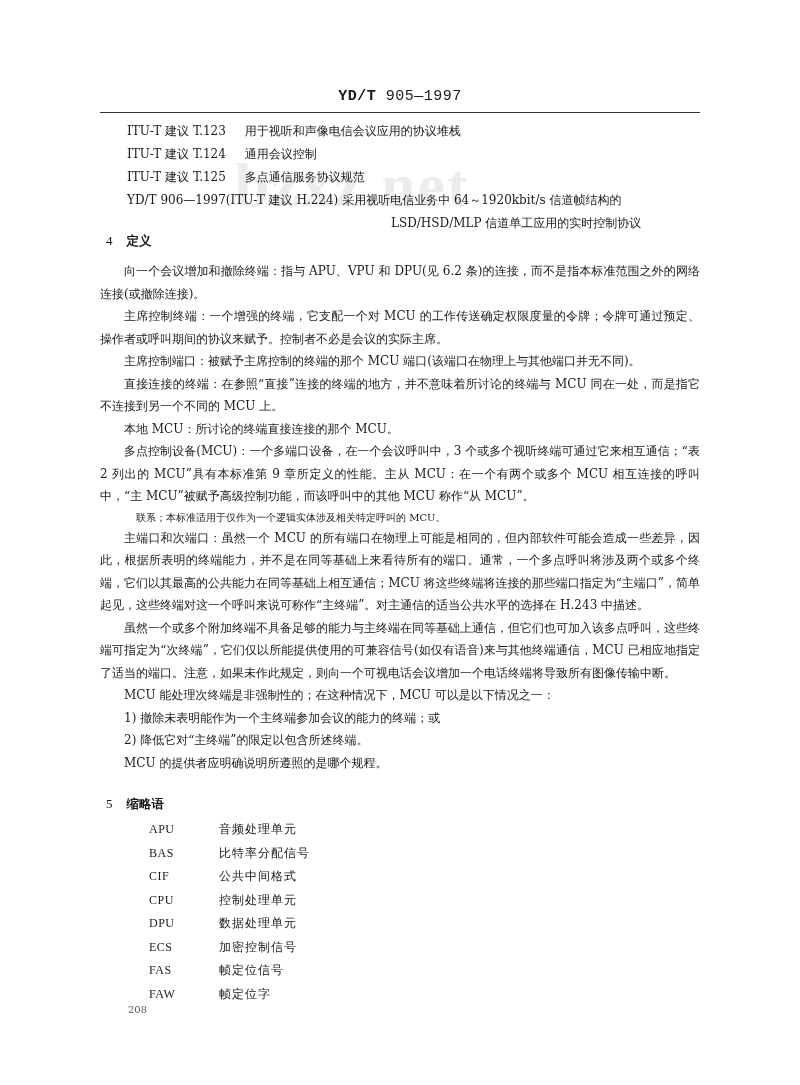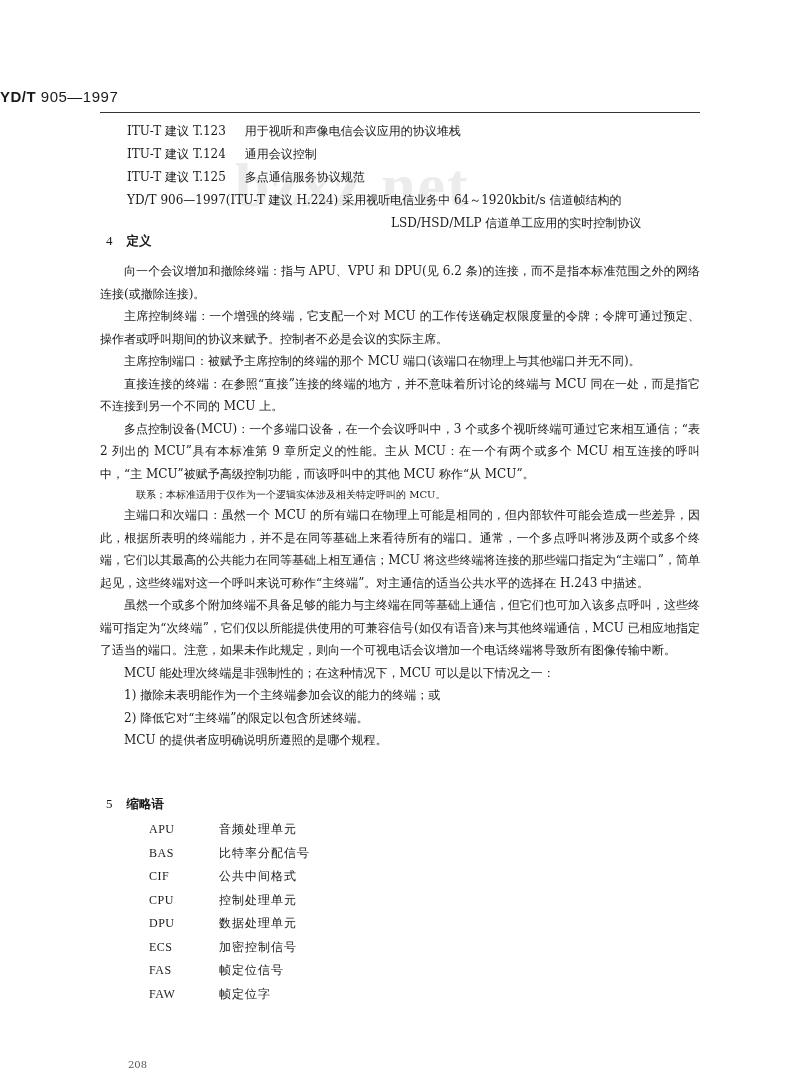--- a/index.html
+++ b/index.html
@@ -17,24 +17,24 @@
     }
     .page {
       position: absolute;
       left: 0; top: 0;
       width: 800px; height: 1085px;
     }
     .header-title {
       position: absolute;
       top: 88px;
       left: 0; width: 800px;
-      text-align: left;
+      text-align: center;
       font-size: 15px;
       letter-spacing: 0.5px;
-      font-family: Liberation Sans, sans-serif;
+      font-family: Liberation Mono, monospace;
     }
     .header-title b { font-weight: bold; }
     .header-rule {
       position: absolute;
       top: 112px;
       left: 100px;
       width: 600px;
       height: 0;
       border-top: 1.5px solid #333;
     }
@@ -86,21 +86,21 @@
       left: 113px;
       font-size: 12px;
       line-height: 23.5px;
     }
     .abbr-row { white-space: nowrap; margin-left: 36px; }
     .abbr-row .term { display: inline-block; width: 70px; font-family: "Liberation Serif", serif; letter-spacing: 0.5px; }
     .abbr-row .def { display: inline-block; letter-spacing: 1px; }
 
     .page-number {
       position: absolute;
-      top: 1059px;
+      top: 1004px;
       left: 128px;
       font-size: 10px;
       color: #555;
     }
 
     .watermark {
       position: absolute;
       top: 150px;
       left: 235px;
       font-family: Liberation Serif, serif;
@@ -146,20 +146,21 @@
 
   <div class="section-heading" style="top:233px;">
     <span class="num">4</span><span>定义</span>
   </div>
 
   <div class="body-text">
     <p class="para">向一个会议增加和撤除终端：指与 APU、VPU 和 DPU(见 6.2 条)的连接，而不是指本标准范围之外的网络连接(或撤除连接)。</p>
     <p class="para">主席控制终端：一个增强的终端，它支配一个对 MCU 的工作传送确定权限度量的令牌；令牌可通过预定、操作者或呼叫期间的协议来赋予。控制者不必是会议的实际主席。</p>
     <p class="para">主席控制端口：被赋予主席控制的终端的那个 MCU 端口(该端口在物理上与其他端口并无不同)。</p>
     <p class="para">直接连接的终端：在参照“直接”连接的终端的地方，并不意味着所讨论的终端与 MCU 同在一处，而是指它不连接到另一个不同的 MCU 上。</p>
+    <p class="para">本地 MCU：所讨论的终端直接连接的那个 MCU。</p>
     <p class="para">多点控制设备(MCU)：一个多端口设备，在一个会议呼叫中，3 个或多个视听终端可通过它来相互通信；“表 2 列出的 MCU”具有本标准第 9 章所定义的性能。主从 MCU：在一个有两个或多个 MCU 相互连接的呼叫中，“主 MCU”被赋予高级控制功能，而该呼叫中的其他 MCU 称作“从 MCU”。</p>
     <p class="note-cont">联系；本标准适用于仅作为一个逻辑实体涉及相关特定呼叫的 MCU。</p>
     <p class="para">主端口和次端口：虽然一个 MCU 的所有端口在物理上可能是相同的，但内部软件可能会造成一些差异，因此，根据所表明的终端能力，并不是在同等基础上来看待所有的端口。通常，一个多点呼叫将涉及两个或多个终端，它们以其最高的公共能力在同等基础上相互通信；MCU 将这些终端将连接的那些端口指定为“主端口”，简单起见，这些终端对这一个呼叫来说可称作“主终端”。对主通信的适当公共水平的选择在 H.243 中描述。</p>
     <p class="para">虽然一个或多个附加终端不具备足够的能力与主终端在同等基础上通信，但它们也可加入该多点呼叫，这些终端可指定为“次终端”，它们仅以所能提供使用的可兼容信号(如仅有语音)来与其他终端通信，MCU 已相应地指定了适当的端口。注意，如果未作此规定，则向一个可视电话会议增加一个电话终端将导致所有图像传输中断。</p>
     <p class="para">MCU 能处理次终端是非强制性的；在这种情况下，MCU 可以是以下情况之一：</p>
     <p class="list-item">1) 撤除未表明能作为一个主终端参加会议的能力的终端；或</p>
     <p class="list-item">2) 降低它对“主终端”的限定以包含所述终端。</p>
     <p class="para">MCU 的提供者应明确说明所遵照的是哪个规程。</p>
   </div>
 

